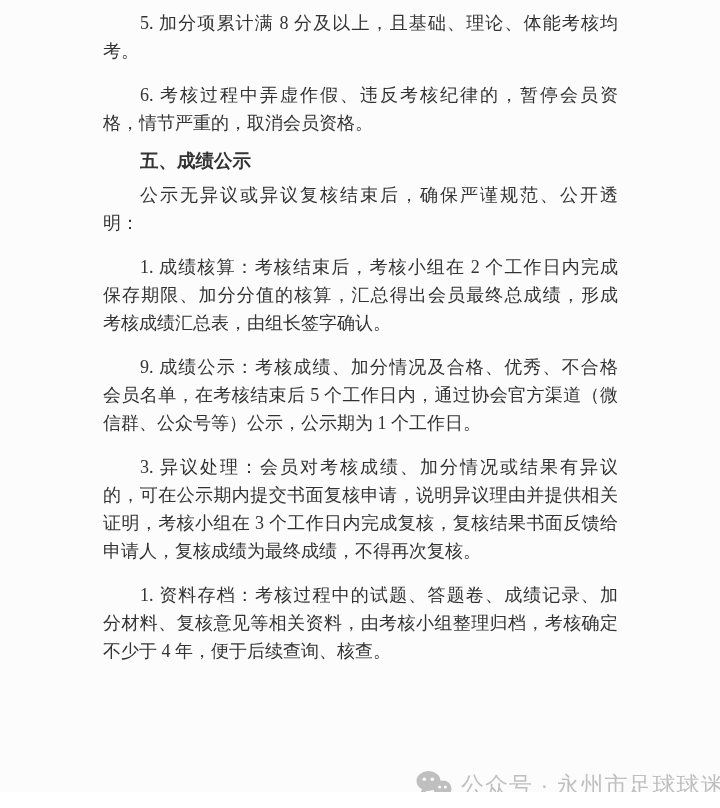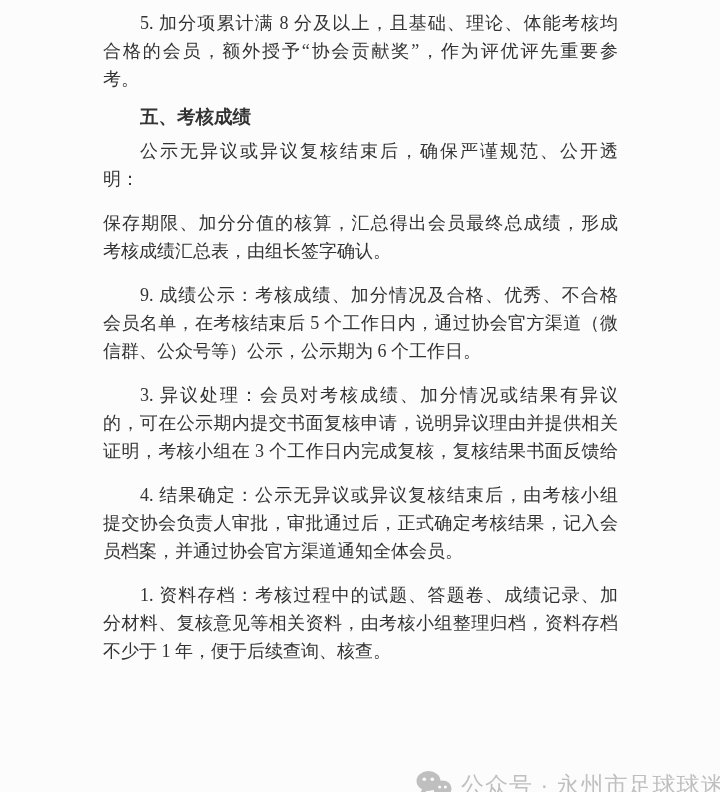--- a/index.html
+++ b/index.html
@@ -47,53 +47,53 @@
   }
   .watermark svg { display: block; flex: 0 0 auto; }
 </style>
 </head>
 <body>
 
 <div class="page" style="background: rgb(252, 252, 252); color: rgb(51, 51, 51);">
   <div class="doc-body">
       <div class="block para">
         <div class="line first">5. 加分项累计满 8 分及以上，且基础、理论、体能考核均</div>
-        <div class="line">合格的会员，额外授予“协会贡献奖”，作为评优评先重要参</div>
         <div class="line last">考。</div>
       </div>
+      <div class="block para">
+        <div class="line first">6. 考核过程中弄虚作假、违反考核纪律的，暂停会员资</div>
+        <div class="line last">格，情节严重的，取消会员资格。</div>
+      </div>
       <div class="block heading">
-        <div class="line first last">五、考核成绩</div>
+        <div class="line first last">五、成绩公示</div>
       </div>
       <div class="block para">
         <div class="line first">公示无异议或异议复核结束后，确保严谨规范、公开透</div>
         <div class="line last">明：</div>
       </div>
       <div class="block para">
+        <div class="line first">1. 成绩核算：考核结束后，考核小组在 2 个工作日内完成</div>
         <div class="line">保存期限、加分分值的核算，汇总得出会员最终总成绩，形成</div>
         <div class="line last">考核成绩汇总表，由组长签字确认。</div>
       </div>
       <div class="block para">
         <div class="line first">9. 成绩公示：考核成绩、加分情况及合格、优秀、不合格</div>
         <div class="line">会员名单，在考核结束后 5 个工作日内，通过协会官方渠道（微</div>
-        <div class="line last">信群、公众号等）公示，公示期为 6 个工作日。</div>
+        <div class="line last">信群、公众号等）公示，公示期为 1 个工作日。</div>
       </div>
       <div class="block para">
         <div class="line first">3. 异议处理：会员对考核成绩、加分情况或结果有异议</div>
         <div class="line">的，可在公示期内提交书面复核申请，说明异议理由并提供相关</div>
         <div class="line">证明，考核小组在 3 个工作日内完成复核，复核结果书面反馈给</div>
-      </div>
-      <div class="block para">
-        <div class="line first">4. 结果确定：公示无异议或异议复核结束后，由考核小组</div>
-        <div class="line">提交协会负责人审批，审批通过后，正式确定考核结果，记入会</div>
-        <div class="line last">员档案，并通过协会官方渠道通知全体会员。</div>
+        <div class="line last">申请人，复核成绩为最终成绩，不得再次复核。</div>
       </div>
       <div class="block para">
         <div class="line first">1. 资料存档：考核过程中的试题、答题卷、成绩记录、加</div>
-        <div class="line">分材料、复核意见等相关资料，由考核小组整理归档，资料存档</div>
-        <div class="line last">不少于 1 年，便于后续查询、核查。</div>
+        <div class="line">分材料、复核意见等相关资料，由考核小组整理归档，考核确定</div>
+        <div class="line last">不少于 4 年，便于后续查询、核查。</div>
       </div>
     </div>
 
   <div class="watermark" style="color: rgb(191, 191, 191);">
     <span>
       <svg width="36" height="30" viewBox="0 0 36 30" xmlns="http://www.w3.org/2000/svg">
         <g fill="currentColor">
           <ellipse cx="12.5" cy="11" rx="12" ry="10"></ellipse>
           <path d="M6.5 18 L3.5 25.5 L12.5 20 Z"></path>
           <ellipse cx="26.5" cy="18.5" rx="9" ry="8"></ellipse>

